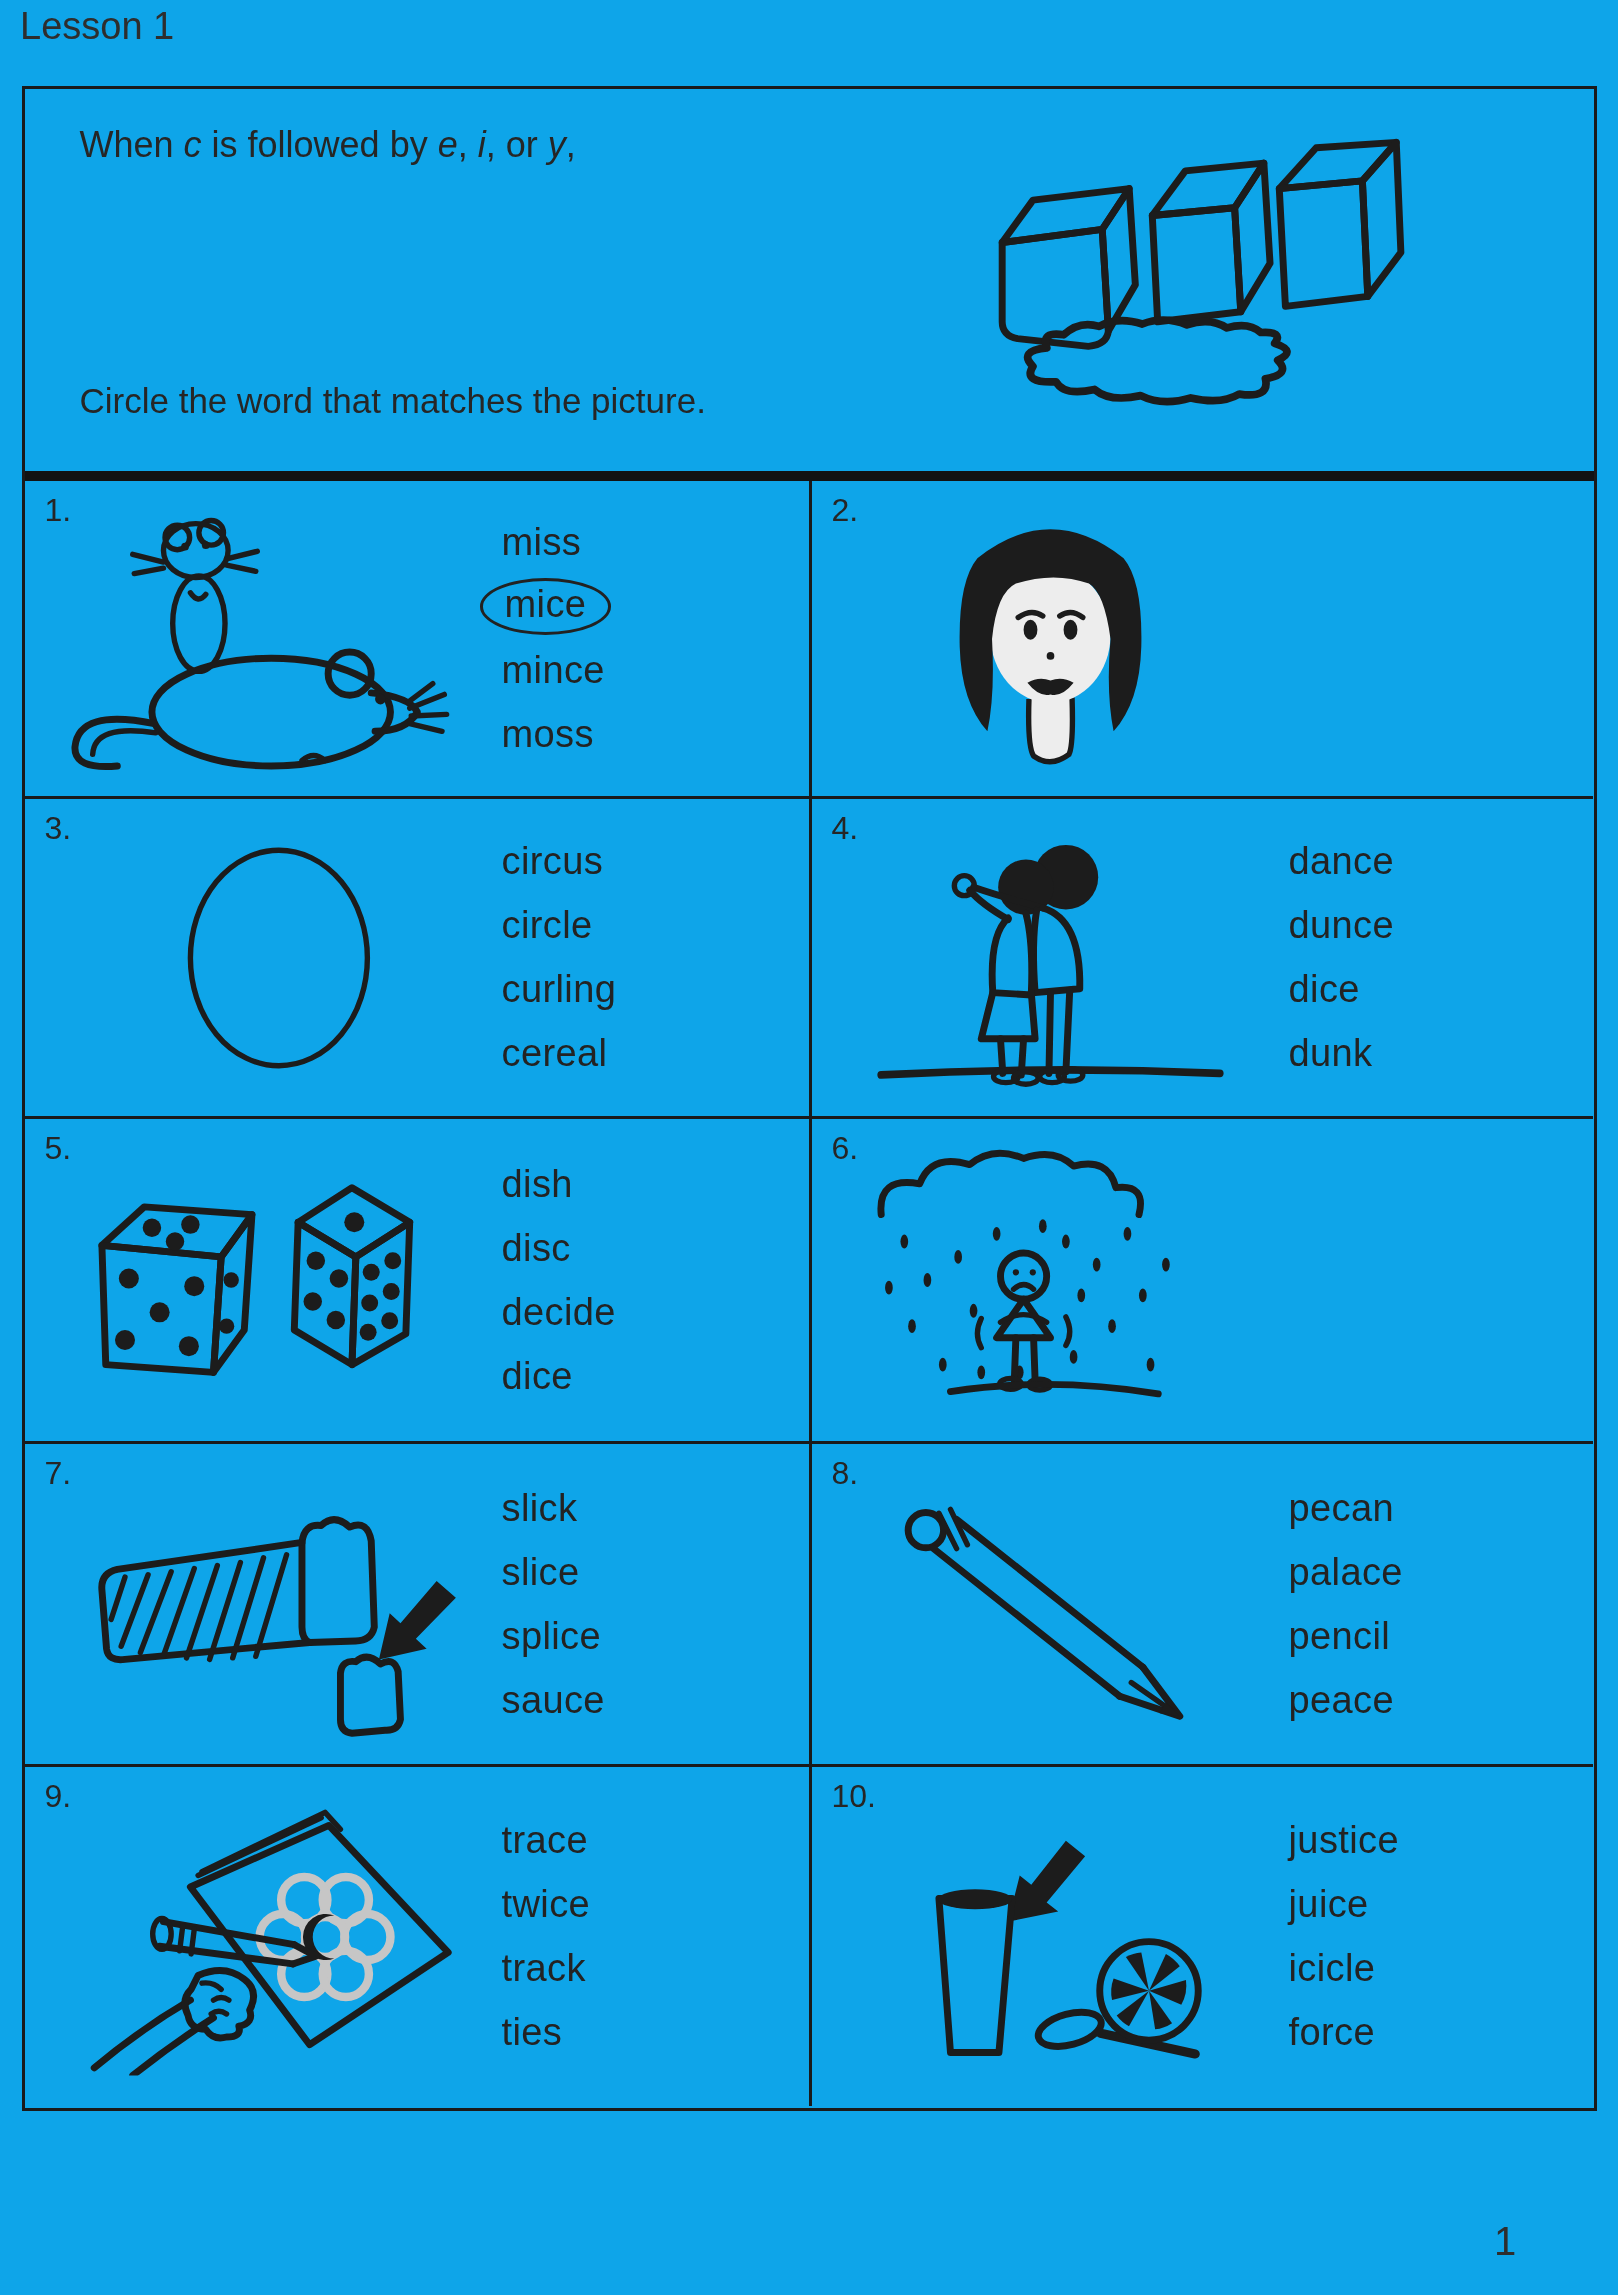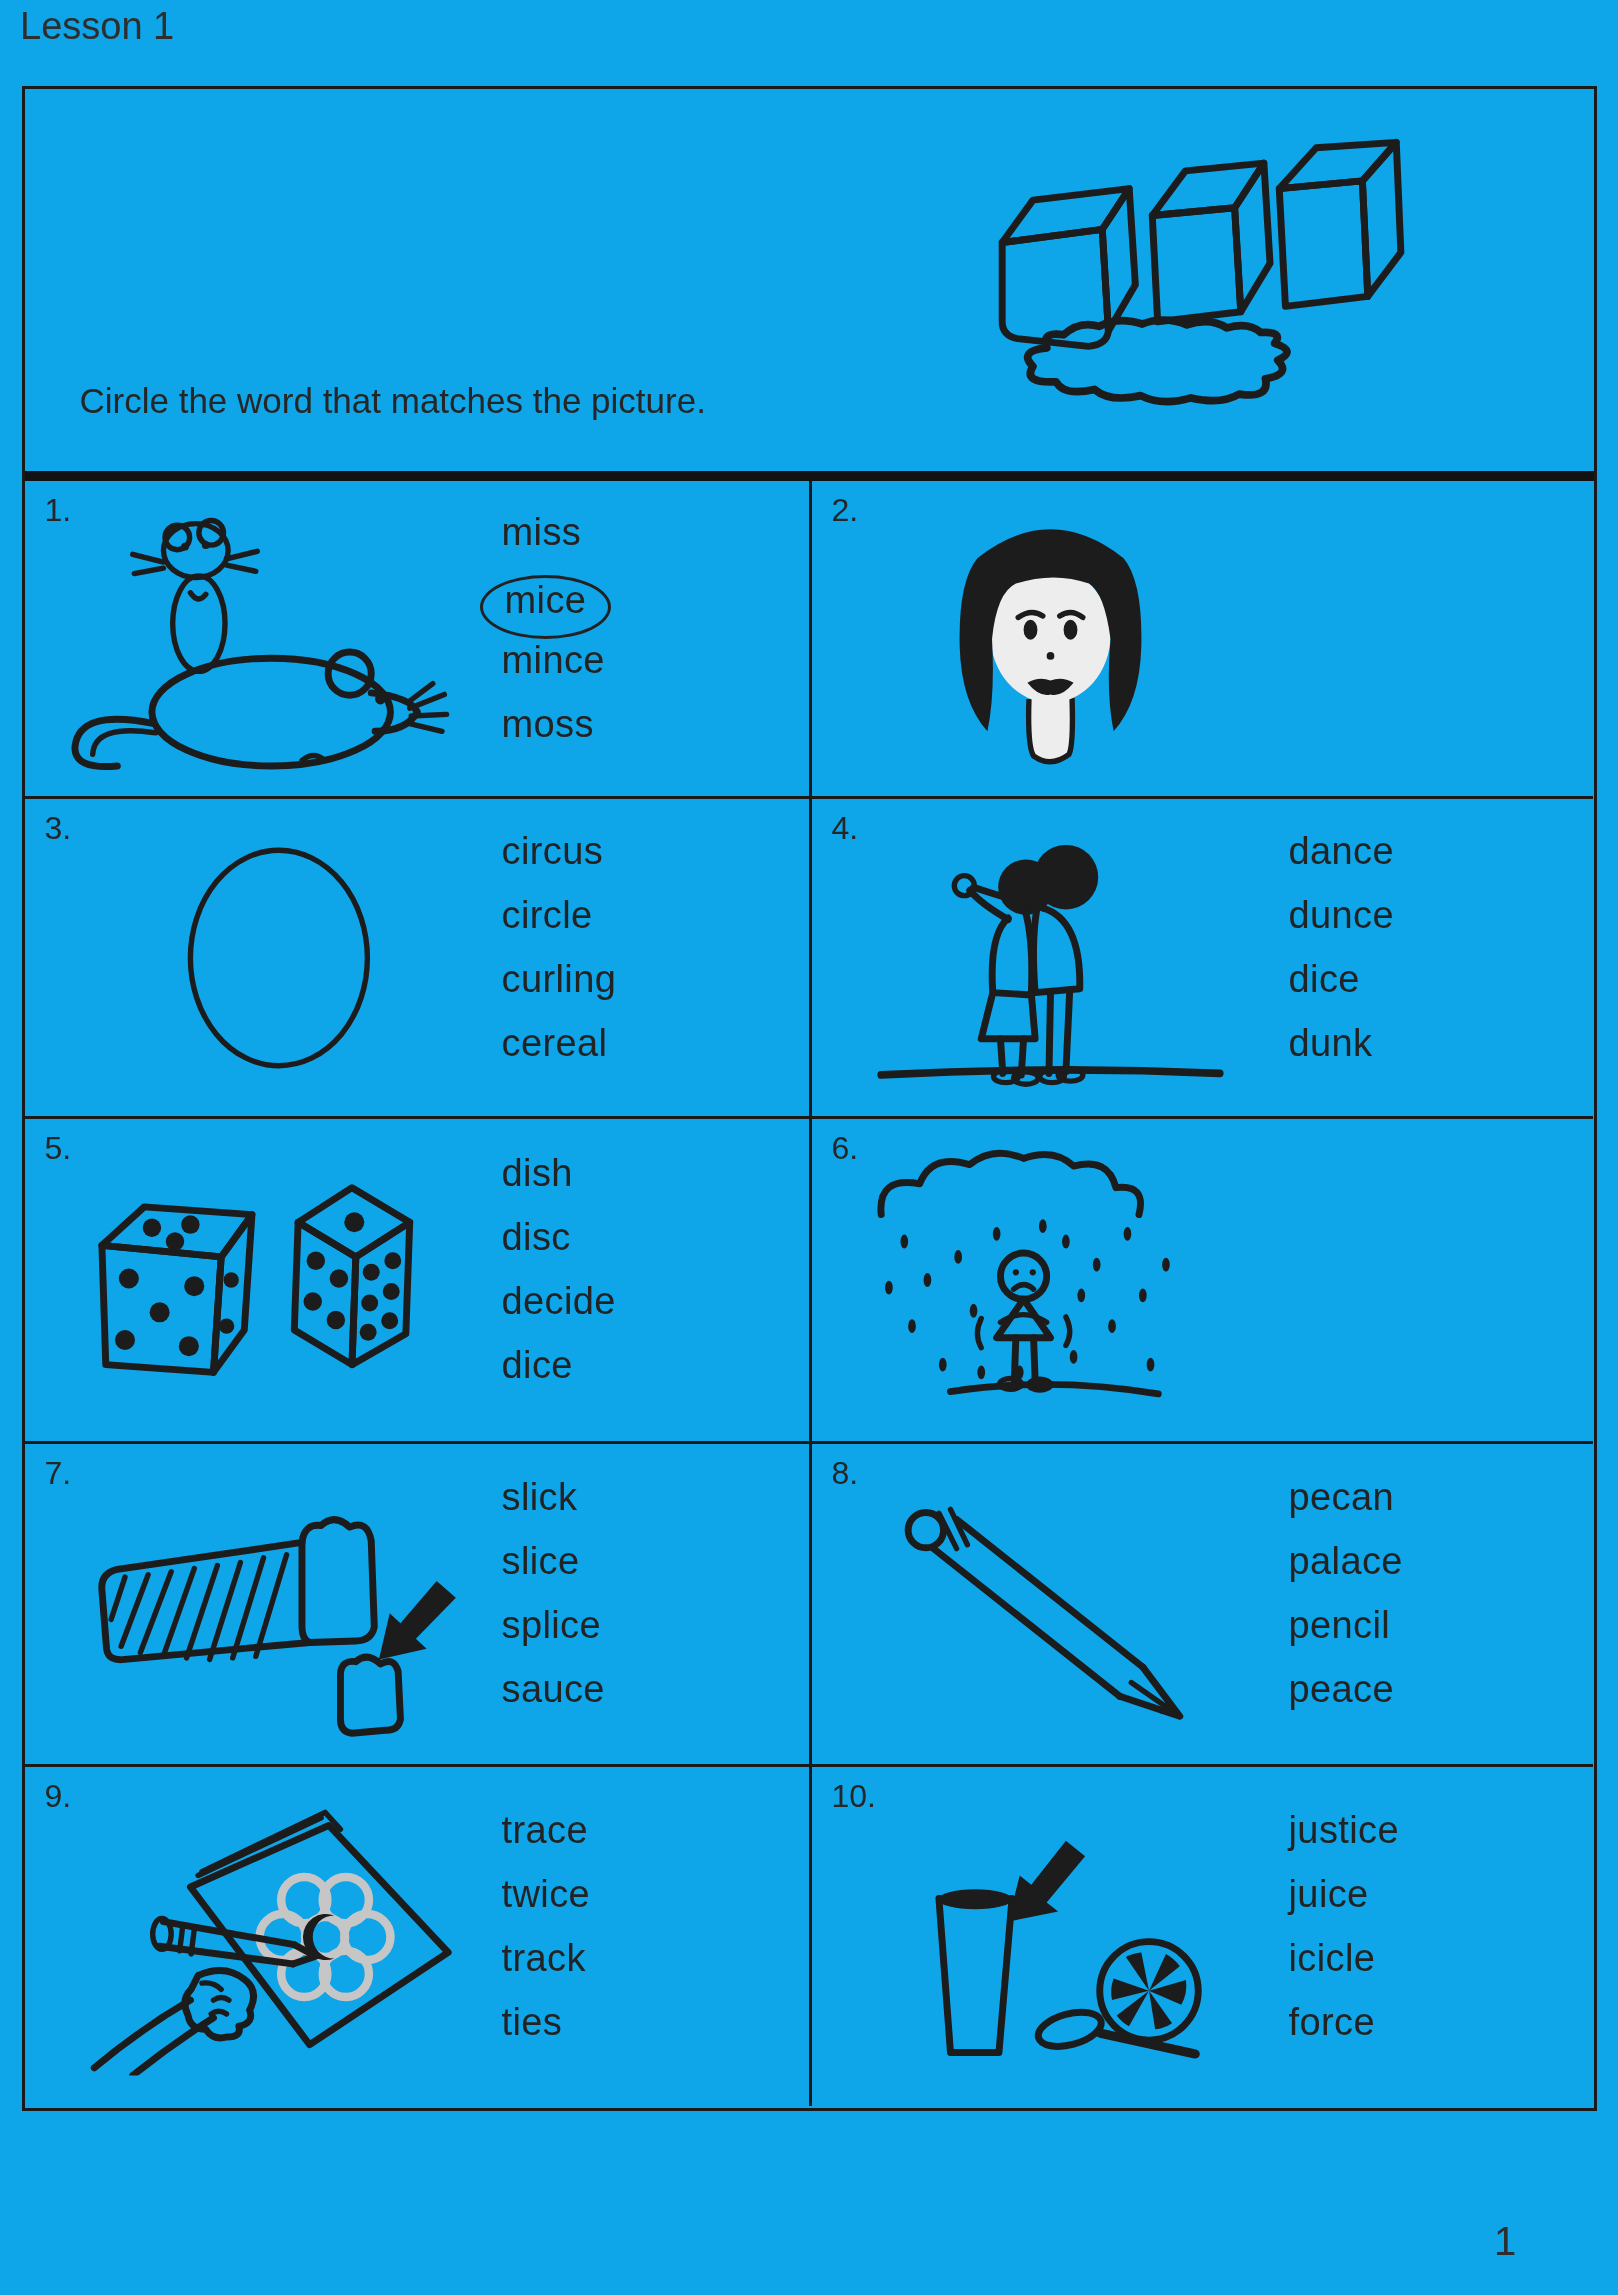--- a/index.html
+++ b/index.html
@@ -27,21 +27,21 @@
   .cell { position:relative; }
   .cell.bt { border-top:3.1px solid #1a1a1a; }
   .cell.br { border-right:3.1px solid #1a1a1a; }
 
   .num { position:absolute; left:20px; top:10.8px; font-size:32px; color:#262626; }
 
   .pic { position:absolute; left:21.5px; top:50%; transform:translateY(-50%);
          width:435px; display:flex; justify-content:center; align-items:center; }
 
   .words { position:absolute; left:477px; top:50%; transform:translateY(-50%); }
-  .word-row { height:64px; display:flex; }
+  .word-row { height:64px; display:flex; align-items:center; }
   .word { font-size:38px; color:#232323; letter-spacing:0.4px; }
   .word.circled { border:3.8px solid #222; border-radius:50%; padding:1.5px 21.5px 6.2px; margin-left:-21.5px; }
 
   .page-number { position:absolute; left:1494px; top:2219px; font-size:40px; color:#2e2e2e; }
 
   .ln { fill:none; stroke:#1c1c1c; stroke-width:9; stroke-linecap:round; stroke-linejoin:round; }
   .ln7 { fill:none; stroke:#1c1c1c; stroke-width:7; stroke-linecap:round; stroke-linejoin:round; }
   .fillb { fill:#1c1c1c; stroke:none; }
   .gray { fill:none; stroke:#c6c6c6; stroke-width:11; stroke-linecap:round; stroke-linejoin:round; }
   .skin { fill:#ededed; }
@@ -49,20 +49,21 @@
 </head>
 <body>
 
 <div class="page">
 
   <div class="lesson-title">Lesson 1</div>
 
   <div class="workbox">
 
     <div class="rule">
+      <div><span>When </span><span class="it">c</span><span> is followed by </span><span class="it">e</span><span>, </span><span class="it">i</span><span>, or </span><span class="it">y</span><span>,</span></div>
     </div>
 
     <div class="ice">
       <svg width="508" height="308" viewBox="0 0 660 400">
         <path class="ln" d="M60,185 L100,130 L225,115 L190,168 Z"></path>
         <path class="ln" d="M60,185 L190,168 L198,300 Q196,318 172,320 L80,310 Q60,306 60,288 Z"></path>
         <path class="ln" d="M190,168 L225,115 L233,240 L198,300 Z"></path>
         <path class="ln" d="M255,150 L298,92 L400,82 L362,140 Z"></path>
         <path class="ln" d="M255,150 L362,140 L370,275 L262,288 Z"></path>
         <path class="ln" d="M362,140 L400,82 L408,212 L370,275 Z"></path>

